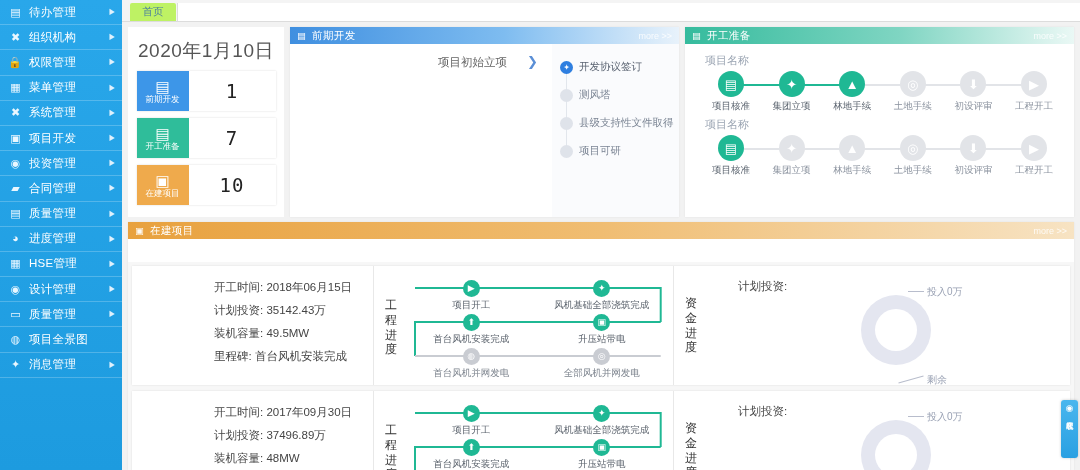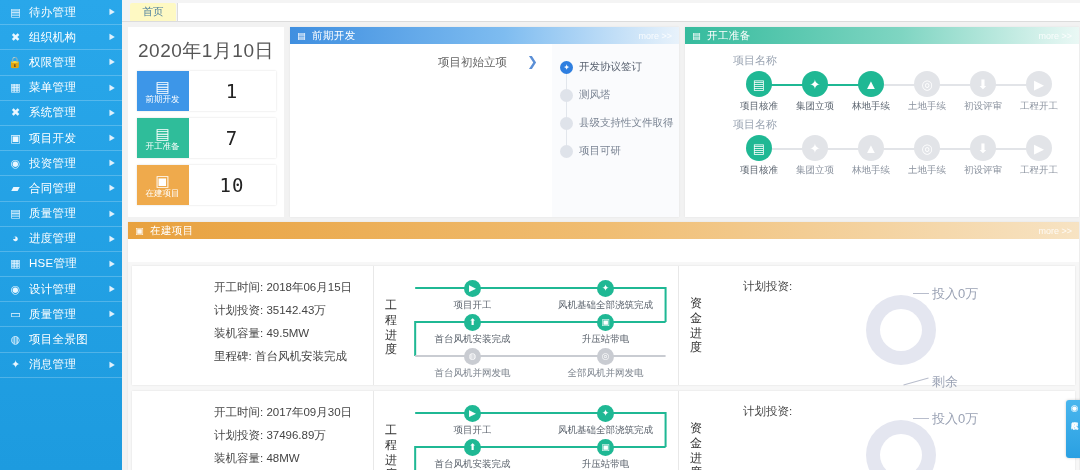--- a/index.html
+++ b/index.html
@@ -60,21 +60,21 @@
     background: #f4f4f4;
     border-bottom: 1px solid #dcdcdc;
     display: flex; align-items: flex-end;
     padding-left: 8px;
     flex: 0 0 22px;
   }
   .tab {
     height: 18px;
     min-width: 46px;
     padding: 0 10px;
-    background: #fef9c3;
+    background: #bef264;
     color: #4b7f9e;
     font-size: 10.5px;
     display: flex; align-items: center; justify-content: center;
     border-radius: 2px 2px 0 0;
     cursor: pointer;
   }
   .tabstrip-rest {
     flex: 1 1 auto; height: 18px;
     background: #ffffff;
     border-left: 1px solid #dcdcdc;
@@ -180,21 +180,21 @@
   .mstep.active .dot { background: #2f7fe0; }
   .mstep.active { color: #5b6472; }
   .mstep::before {
     content: ""; position: absolute; left: 6px; top: 14px;
     width: 1px; height: 28px; background: #e2e6ec; z-index: 1;
   }
   .mstep:last-child::before { display: none; }
 
   
   .panel-right { flex: 1 1 auto; }
-  .right-body { flex: 1 1 auto; padding: 8px 10px 1px 16px; margin-left: 28px; }
+  .right-body { flex: 1 1 auto; padding: 8px 10px 1px 16px; }
   .proj-name {
     font-size: 11px; color: #9aa4b2; margin: 1px 0 3px 4px;
   }
   .flow {
     display: flex; align-items: flex-start; justify-content: space-between;
     position: relative; margin-bottom: 4px;
     padding: 0 2px;
   }
   .fstep {
     display: flex; flex-direction: column; align-items: center;
@@ -300,21 +300,21 @@
     position: relative;
   }
   .donut::after {
     content:""; position: absolute; left: 50%; top: 50%;
     transform: translate(-50%,-50%);
     width: 42px; height: 42px; border-radius: 50%;
     background: #ffffff;
   }
   .lead {
     position: absolute; display: flex; align-items: center; gap: 3px;
-    font-size: 13px; color: #9aa2b4; white-space: nowrap;
+    font-size: 10px; color: #9aa2b4; white-space: nowrap;
   }
   .lead .bar { display: inline-block; width: 16px; height: 1px; background: #b8bdcc; }
   .lead-in  { left: 56px; top: -2px; }
   .lead-out { left: 46px; top: 86px; }
   .lead-out .bar { width: 26px; transform: rotate(-16deg); }
 
   
   .float-tab {
     position: absolute; right: 2px; top: 400px;
     width: 17px; height: 58px;

